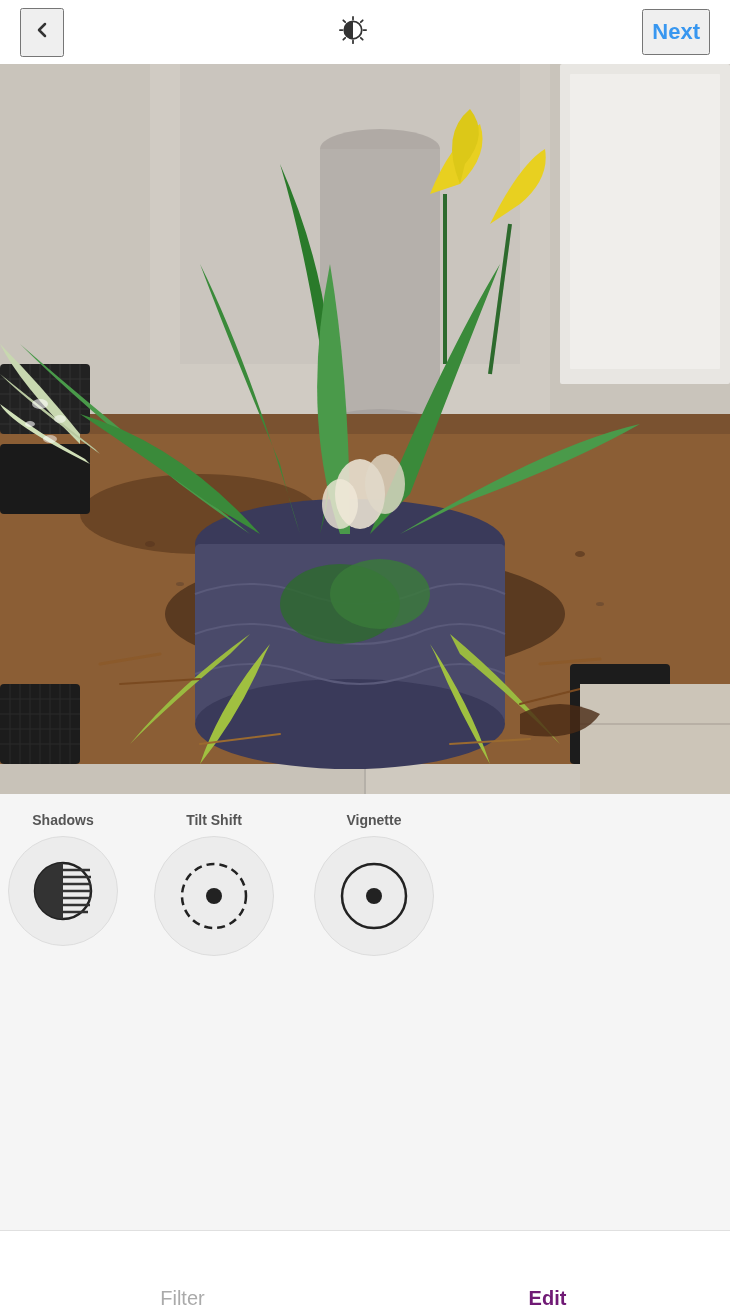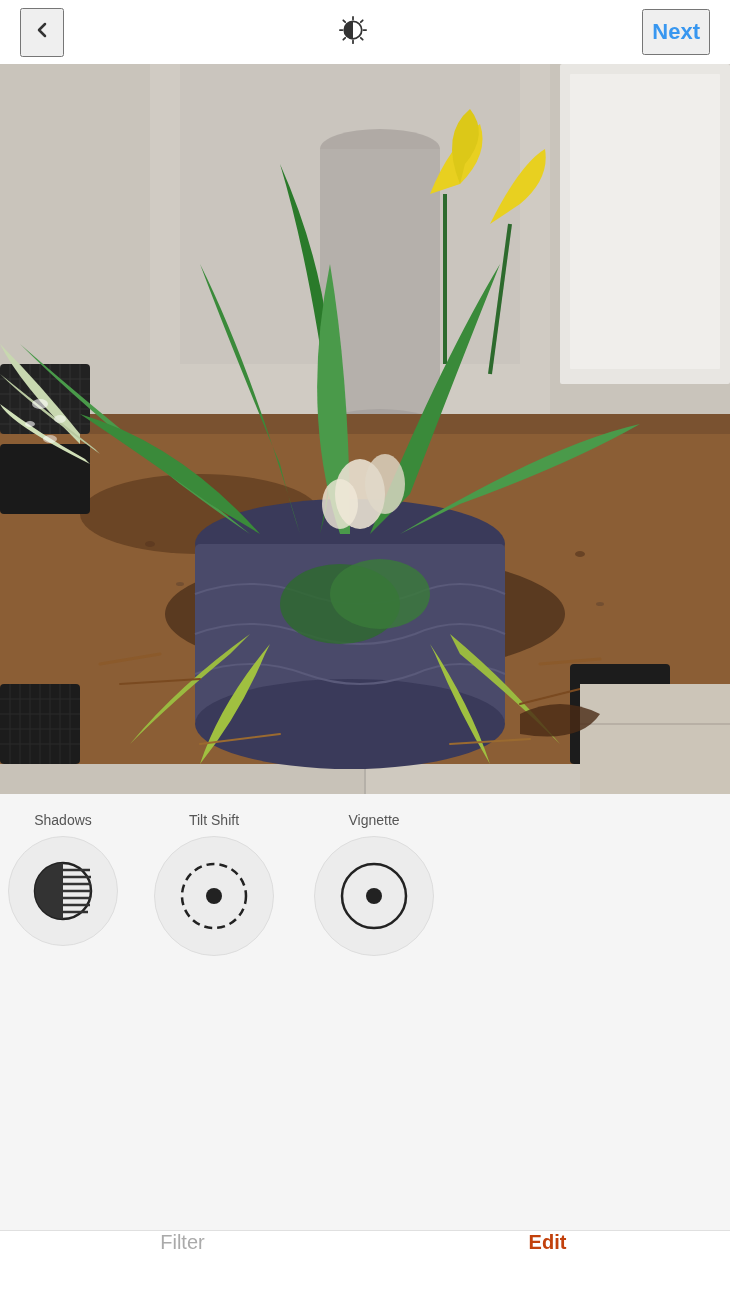--- a/index.html
+++ b/index.html
@@ -84,21 +84,21 @@
     }
 
     .filter-item:first-child {
       min-width: 100px;
       padding-left: 8px;
     }
 
     .filter-label {
       font-size: 14px;
       color: #555;
-      font-weight: 400;
+      font-weight: 700;
     }
 
     .filter-circle {
       width: 120px;
       height: 120px;
       border-radius: 50%;
       background: #ececec;
       display: flex;
       align-items: center;
       justify-content: center;
@@ -112,36 +112,36 @@
       height: 80px;
       background: #fff;
       border-top: 1px solid #e0e0e0;
       display: flex;
       align-items: center;
     }
 
     .tab-item {
       flex: 1;
       display: flex;
-      align-items: flex-start;
+      align-items: flex-end;
       justify-content: center;
       height: 100%;
       cursor: pointer;
     }
 
     .tab-label {
       font-size: 20px;
       font-weight: 400;
       color: #aaa;
     }
 
     .tab-label.active {
       font-size: 20px;
       font-weight: 700;
-      color: #c2410c;
+      color: #701a75;
     }
 
     
     .brightness-svg {
       width: 28px;
       height: 28px;
     }
 
   </style>
 </head>

